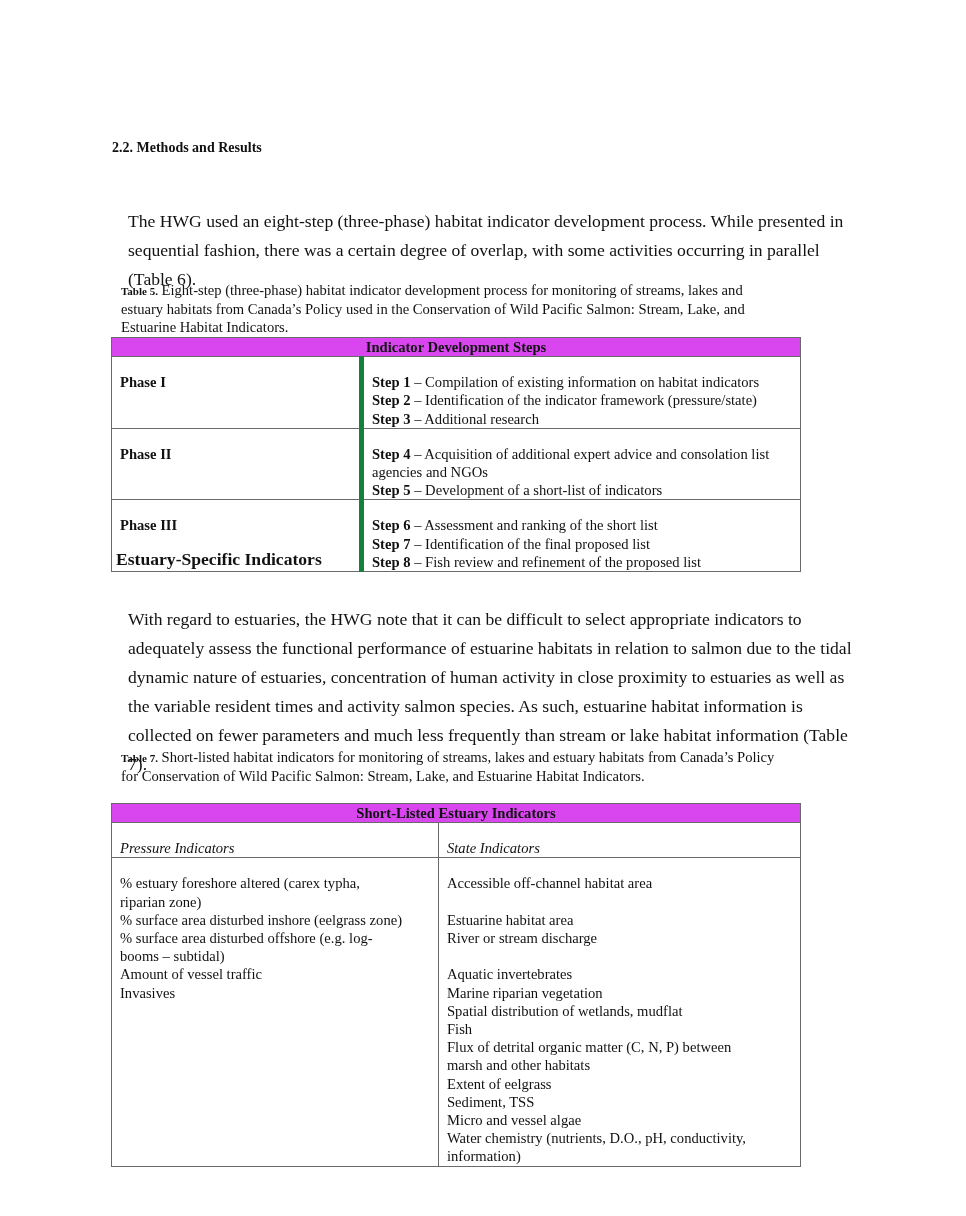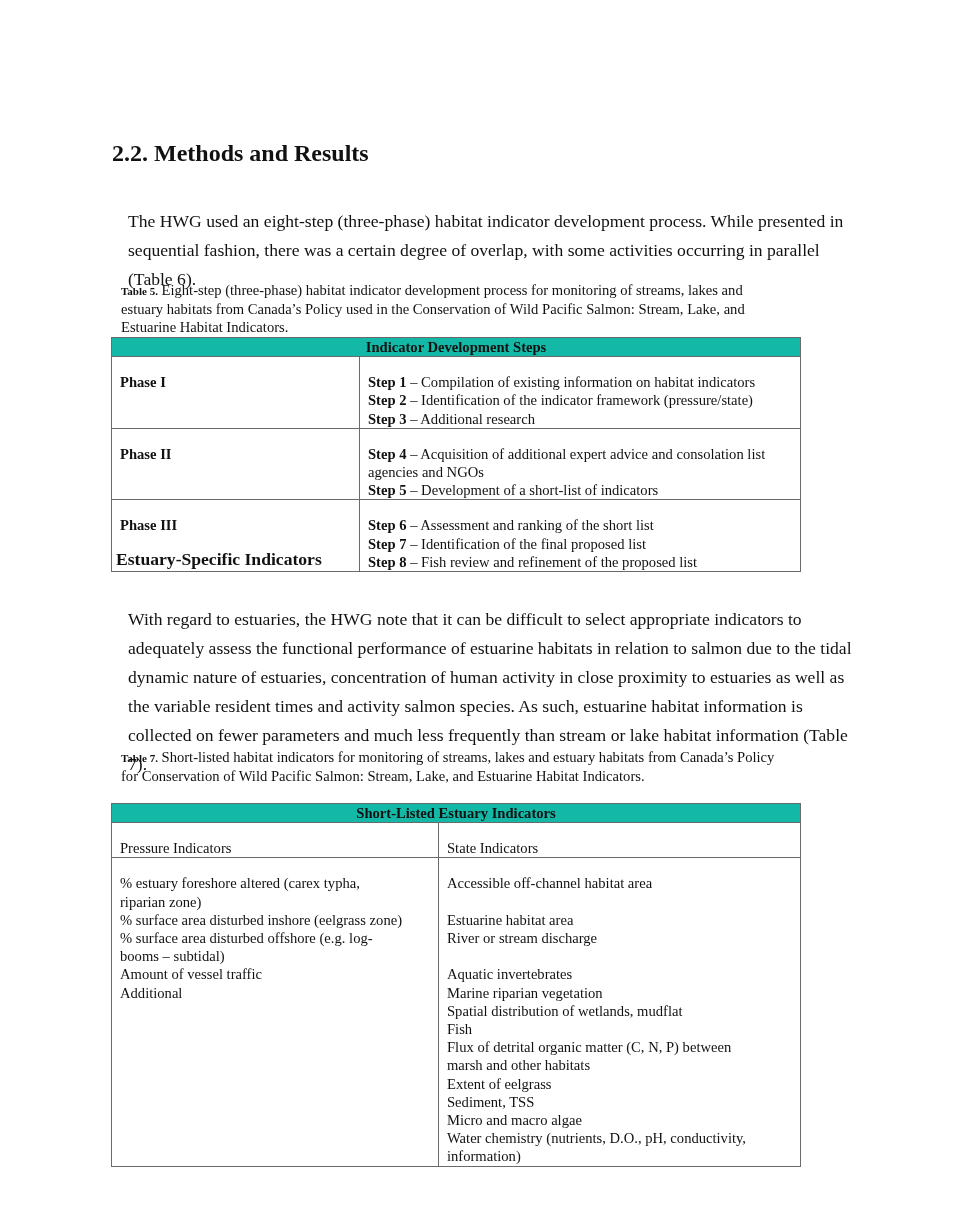--- a/index.html
+++ b/index.html
@@ -3,21 +3,21 @@
 <meta charset="utf-8">
 <style>
   html, body { margin: 0; padding: 0; background: #ffffff; }
   body {
     width: 966px; height: 1216px; position: relative; overflow: hidden;
     font-family: "Liberation Serif", serif; color: #111;
   }
   .page { position: absolute; left: 0; top: 0; width: 966px; height: 1216px; }
   .h2 {
     position: absolute; left: 112px; top: 140px;
-    font-size: 24px; font-weight: bold; margin: 0;
+    font-size: 14px; font-weight: bold; margin: 0;
   }
   .para {
     position: absolute; left: 112px; width: 740px;
     font-size: 17.6px; line-height: 29px; margin: 16px;
   }
   .p1 { top: 191px; }
   .h3 {
     position: absolute; left: 112px; top: 545px;
     font-size: 17.6px; font-weight: bold; margin: 4px;
   }
@@ -28,29 +28,29 @@
   }
   .cap5 { top: 281px; }
   .cap7 { top: 748px; }
   .caption b { font-size: 11px; }
   table {
     position: absolute; left: 111px; width: 690px;
     border-collapse: collapse; font-size: 14.6px; line-height: 18.2px;
   }
   td, th { border: 1px solid #6a6a6a; vertical-align: top; padding: 16px 0 0 8px; }
   th.head {
-    background: #14b8a6; font-weight: bold; text-align: center;
+    background: #d946ef; font-weight: bold; text-align: center;
     padding: 0; height: 18px; border-color: #6a6a6a;
   }
   .t5 { top: 337px; }
   .t5 .phase { width: 239px; font-weight: bold; }
-  .t5 td.steps { border-left: 1px solid #15803d; }
+  .t5 td.steps { border-left: 5px solid #15803d; }
   .t7 { top: 803px; border-radius: 13px; }
   .t7 .colA { width: 318px; }
-  .t7 .sub { }
+  .t7 .sub { font-style: italic; }
   .line { display: block; }
   .gap { display: block; height: 18.2px; }
   .step b { font-weight: bold; }
 </style>
 </head>
 <body>
 
 <div class="page">
 
   <h2 class="h2">2.2. Methods and Results</h2>
@@ -104,37 +104,37 @@
       <td class="sub">State Indicators</td>
     </tr>
     <tr>
       <td class="colA">
         <span class="line">% estuary foreshore altered (carex typha,</span>
         <span class="line">riparian zone)</span>
         <span class="line">% surface area disturbed inshore (eelgrass zone)</span>
         <span class="line">% surface area disturbed offshore (e.g. log-</span>
         <span class="line">booms – subtidal)</span>
         <span class="line">Amount of vessel traffic</span>
-        <span class="line">Additional</span>
+        <span class="line">Invasives</span>
       </td>
       <td>
         <span class="line">Accessible off-channel habitat area</span>
         <span class="gap"></span>
         <span class="line">Estuarine habitat area</span>
         <span class="line">River or stream discharge</span>
         <span class="gap"></span>
         <span class="line">Aquatic invertebrates</span>
         <span class="line">Marine riparian vegetation</span>
         <span class="line">Spatial distribution of wetlands, mudflat</span>
         <span class="line">Fish</span>
         <span class="line">Flux of detrital organic matter (C, N, P) between</span>
         <span class="line">marsh and other habitats</span>
         <span class="line">Extent of eelgrass</span>
         <span class="line">Sediment, TSS</span>
-        <span class="line">Micro and macro algae</span>
+        <span class="line">Micro and vessel algae</span>
         <span class="line">Water chemistry (nutrients, D.O., pH, conductivity,</span>
         <span class="line">information)</span>
       </td>
     </tr>
   </tbody>
     </table>
 
 </div>
 
 </body></html>

